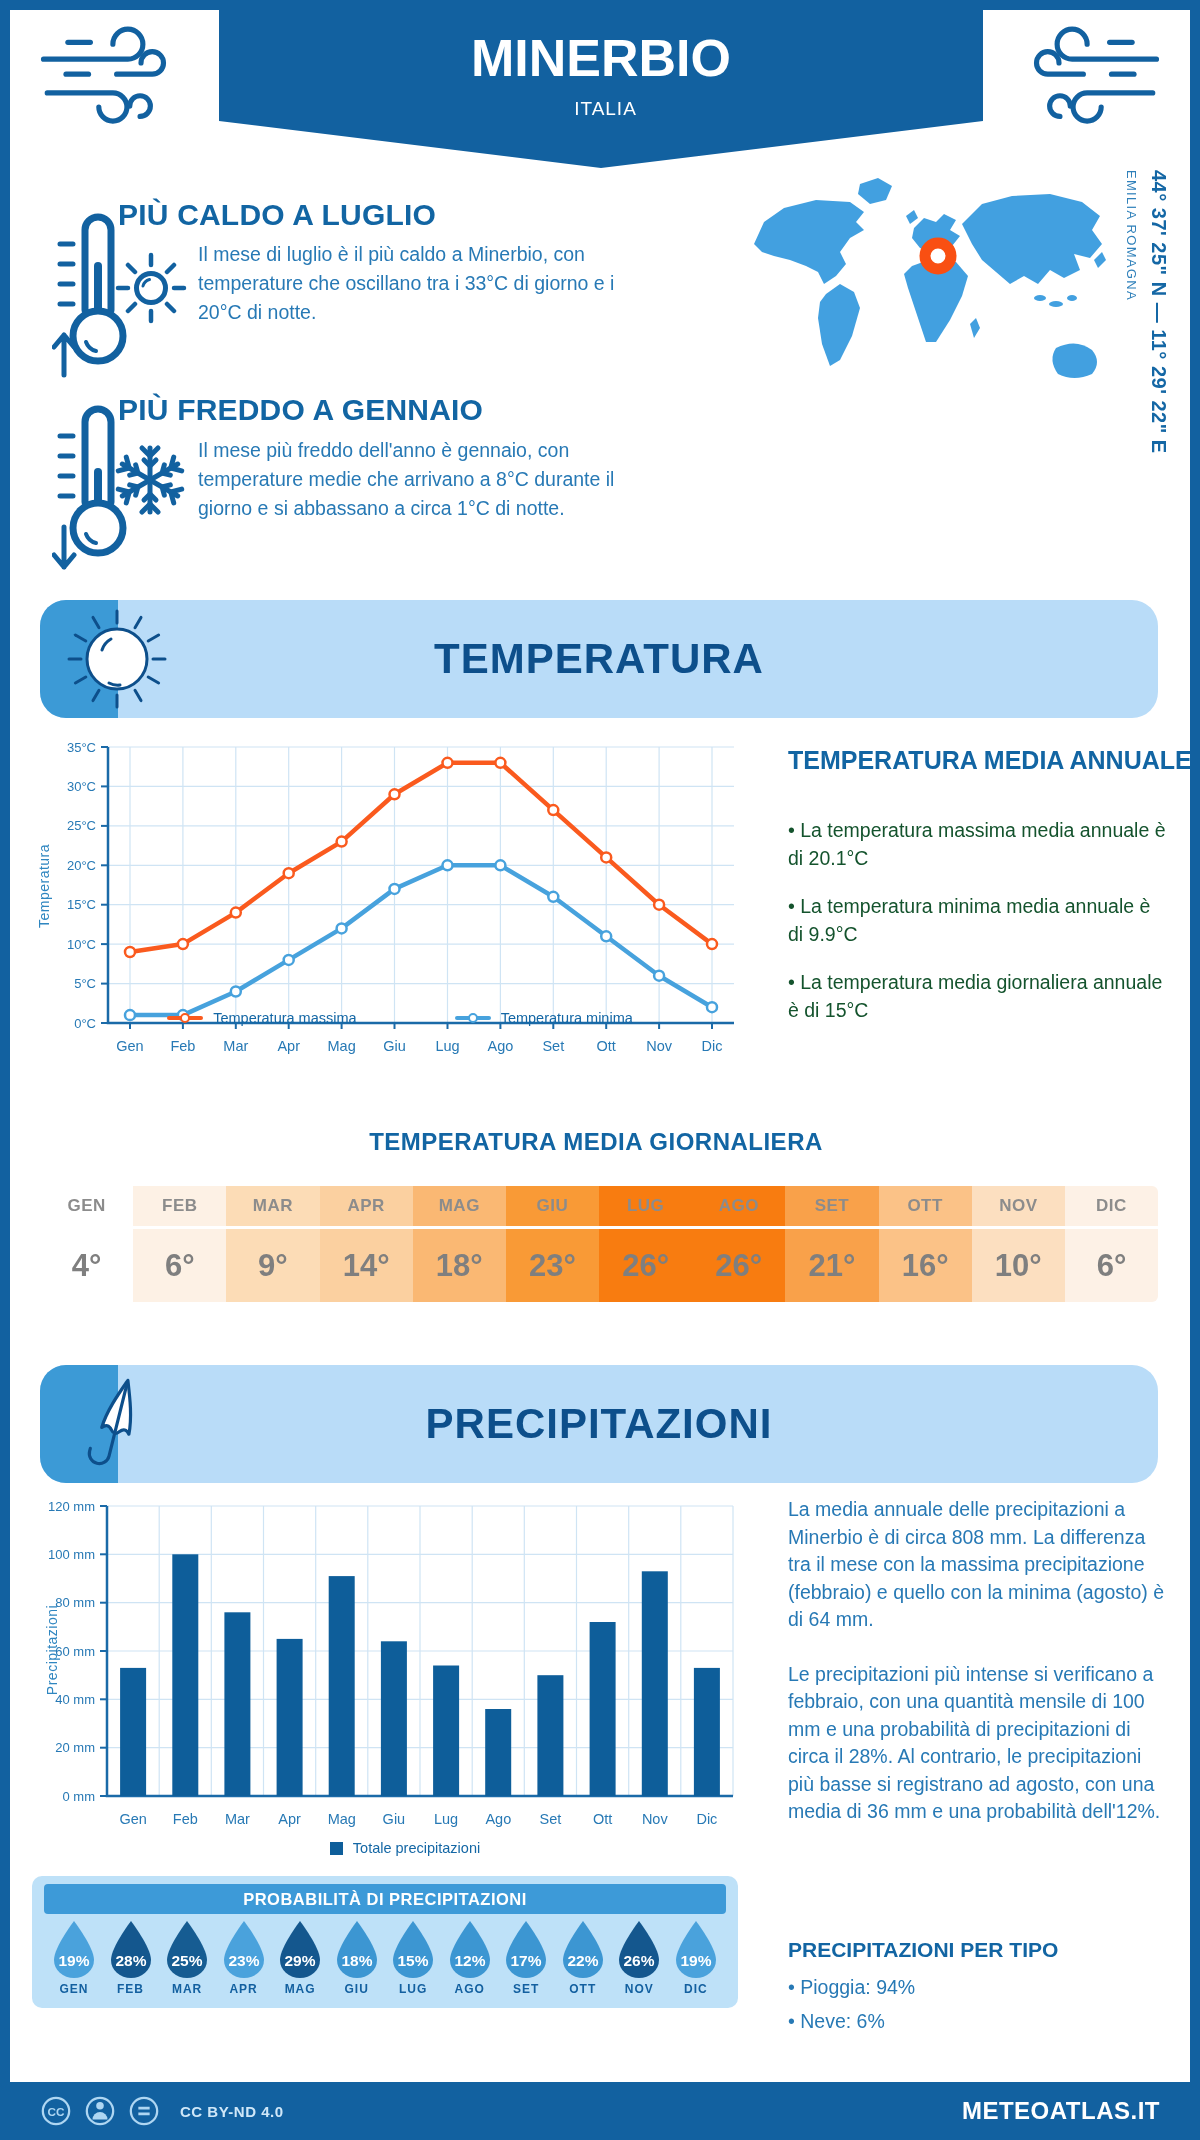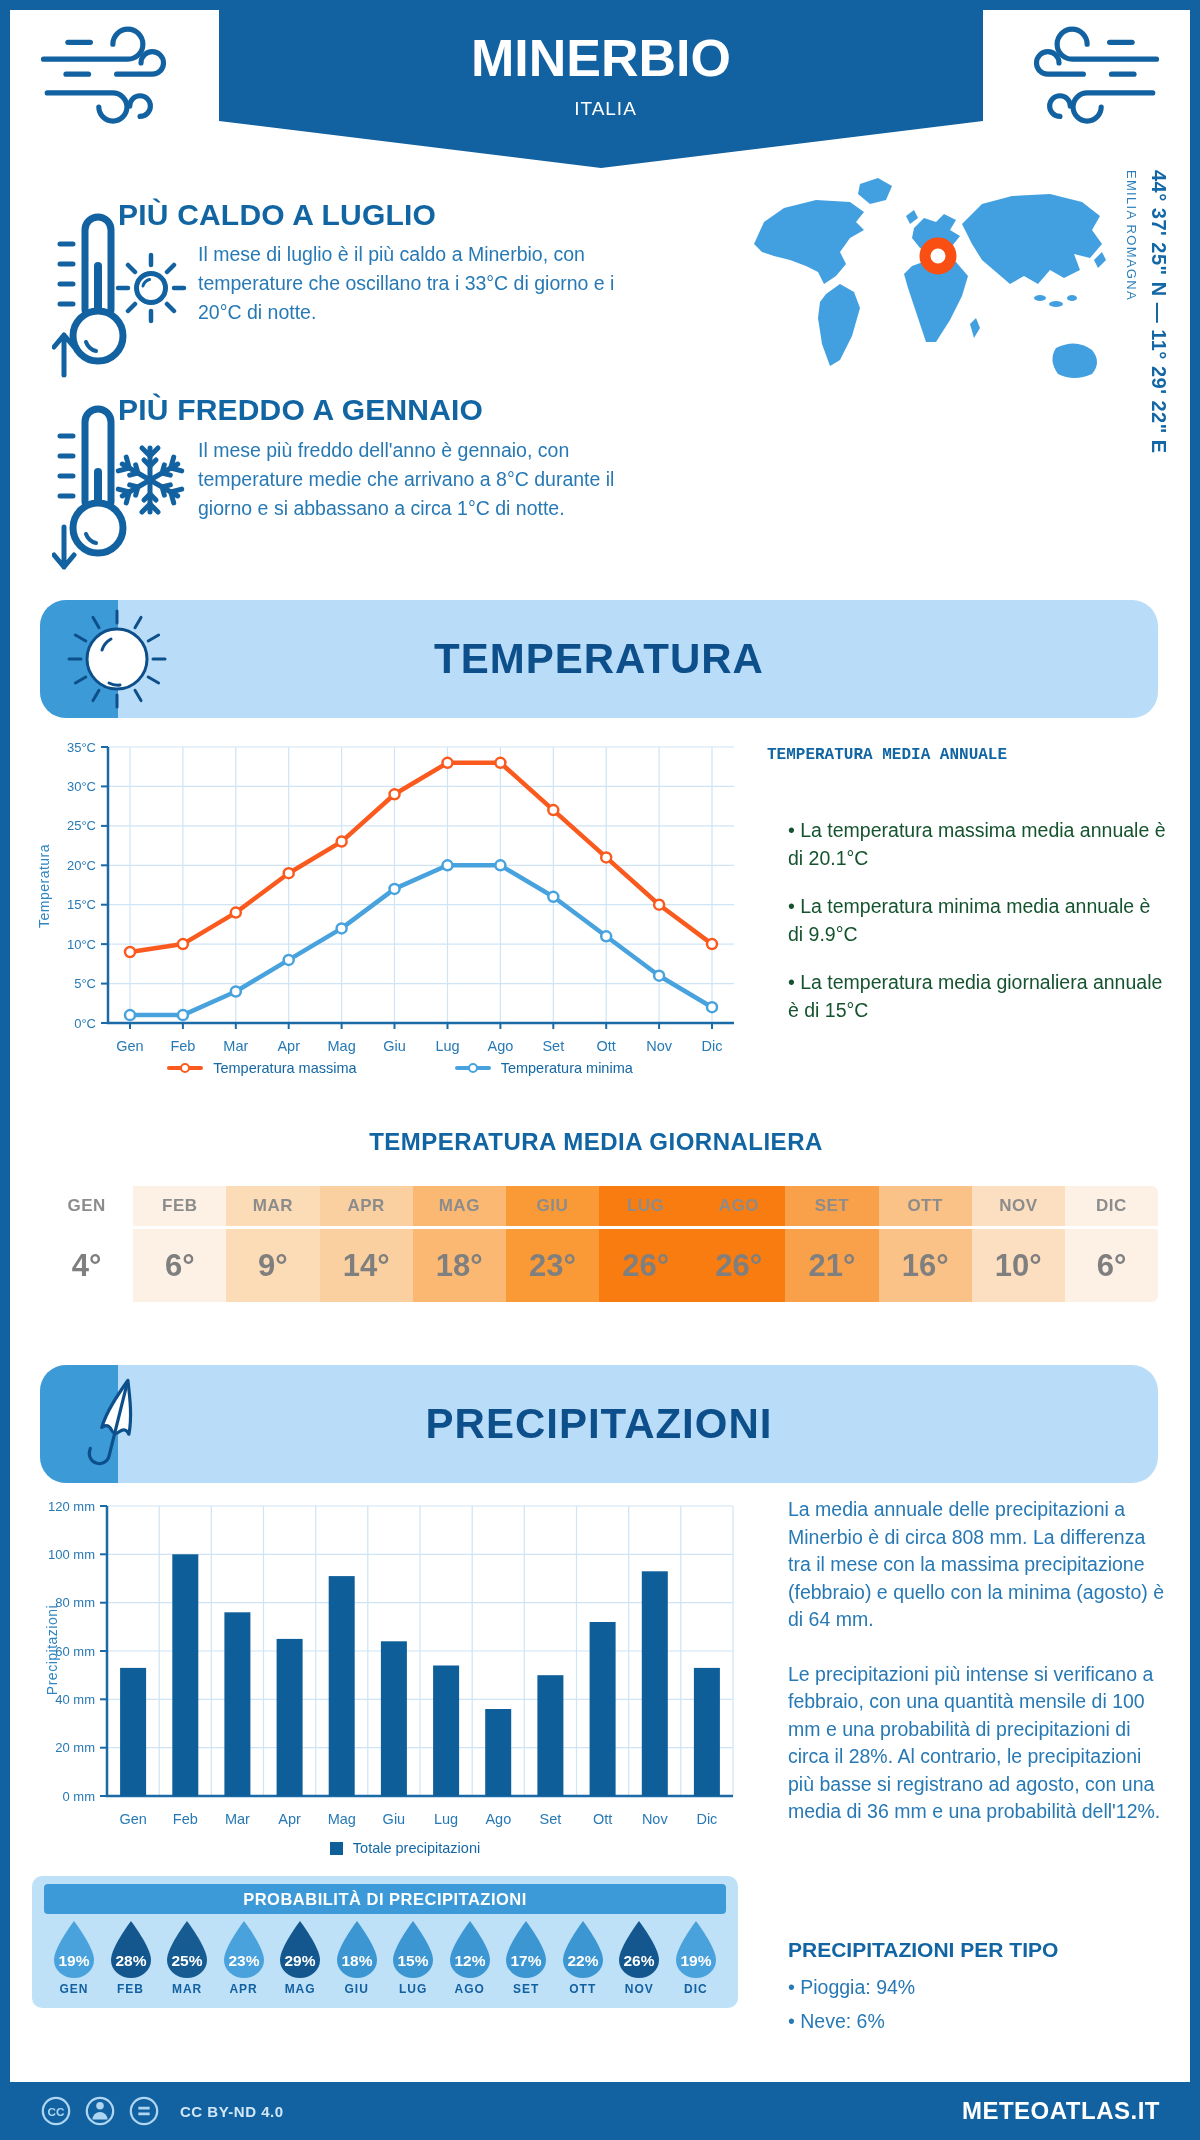--- a/index.html
+++ b/index.html
@@ -40,29 +40,29 @@
                   border-radius:26px 0 0 26px;}
   .section-title{font-size:42px;font-weight:700;color:#0d4f8b;letter-spacing:1px;z-index:1;}
   .sb-icon{position:absolute;left:22px;top:4px;width:110px;height:110px;z-index:2;}
 
   .ylab{position:absolute;color:#2f86c0;font-size:14px;letter-spacing:.5px;width:160px;text-align:center;
         transform:rotate(-90deg);}
   #temp-chart{position:absolute;left:50px;top:733px;width:700px;height:330px;}
   #prec-chart{position:absolute;left:35px;top:1492px;width:710px;height:350px;}
   svg{display:block;font-family:"Liberation Sans",sans-serif;}
 
-  .tlegend{position:absolute;left:60px;top:1060px;width:680px;display:flex;justify-content:center;
+  .tlegend{position:absolute;left:60px;top:1010px;width:680px;display:flex;justify-content:center;
            gap:98px;align-items:flex-end;}
   .lentry{display:flex;align-items:center;}
   .lmark{display:inline-block;width:36px;height:4px;border-radius:2px;position:relative;}
   .lmark i{position:absolute;left:13px;top:-3.5px;width:6px;height:6px;background:#fff;
            border:2.5px solid;border-radius:50%;display:block;}
   .llab{margin-left:10px;font-size:14.5px;color:#1467a5;}
 
-  .annual-title{position:absolute;left:767px;top:746px;font-size:16px;font-weight:700;color:#1265a3;font-family:Liberation Mono, monospace;}
+  .annual-title{position:absolute;left:788px;top:746px;font-size:25px;font-weight:700;color:#1265a3;}
   .annual-list{position:absolute;left:788px;top:816px;width:382px;font-size:19.5px;line-height:28px;color:#14532d;}
   .annual-list .bullet{margin-bottom:20px;}
   .bullet::before{content:"• ";}
 
   .daily-title{position:absolute;left:0;top:1128px;width:1192px;text-align:center;font-size:24px;
                font-weight:700;color:#1265a3;letter-spacing:.5px;}
   .daily-table{position:absolute;left:40px;top:1186px;width:1118px;height:116px;display:flex;
                border-radius:6px;overflow:hidden;}
   .tcol{flex:1;display:flex;flex-direction:column;}
   .tcol .m{height:40px;display:flex;align-items:center;justify-content:center;font-size:17px;

